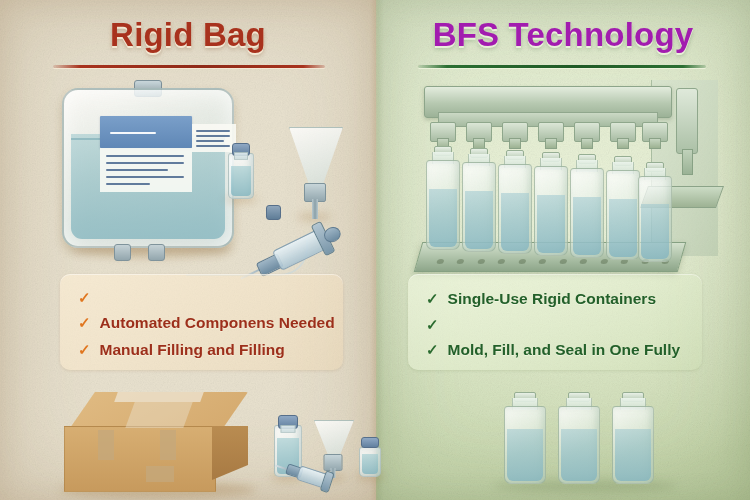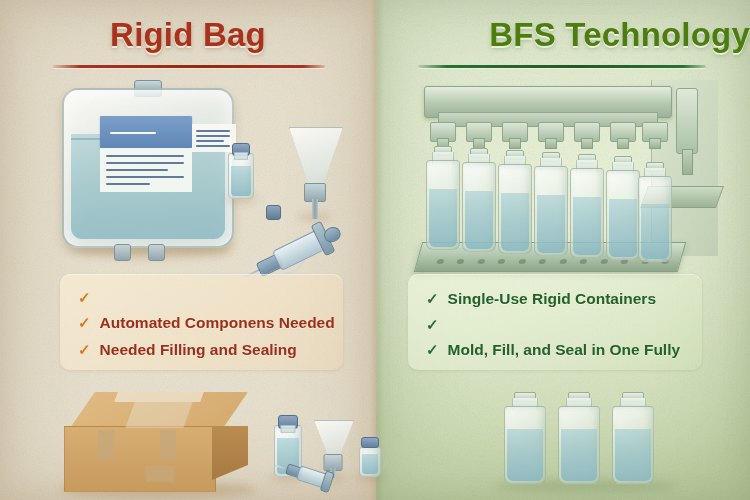--- a/index.html
+++ b/index.html
@@ -30,21 +30,21 @@
   #panel-right .vign{box-shadow:inset 0 0 90px rgba(90,110,60,.26), inset 0 0 30px rgba(90,110,60,.13);}
   .seam{position:absolute;left:370px;top:0;width:14px;height:500px;
     background:linear-gradient(90deg,rgba(150,110,55,0) 0%,rgba(150,110,55,.13) 42%,rgba(110,130,80,.13) 58%,rgba(110,130,80,0) 100%);
     pointer-events:none;}
 
   
   .title{position:absolute;top:16px;font-size:33px;font-weight:bold;letter-spacing:.2px;
     white-space:nowrap;}
   #title-left{left:0;width:376px;text-align:center;color:#a8321d;
     text-shadow:0 2px 0 rgba(255,245,225,.75), 0 3px 4px rgba(120,60,20,.30);}
-  #title-right{left:376px;width:374px;text-align:right;color:#4d7c0f;
+  #title-right{left:376px;width:374px;text-align:center;color:#a21caf;
     text-shadow:0 2px 0 rgba(248,252,232,.75), 0 3px 4px rgba(40,90,40,.28);}
   .rule{position:absolute;height:3px;border-radius:2px;}
   #rule-left{left:53px;top:65px;width:272px;
     background:linear-gradient(90deg,rgba(168,50,29,.15),#a8321d 10%,#8f2a18 55%,#a8321d 92%,rgba(168,50,29,.2));
     box-shadow:0 1px 0 rgba(255,240,220,.6);}
   #rule-right{left:418px;top:65px;width:288px;
     background:linear-gradient(90deg,rgba(37,107,44,.15),#2b6f32 10%,#1f5a26 55%,#2b6f32 92%,rgba(37,107,44,.2));
     box-shadow:0 1px 0 rgba(248,252,232,.6);}
 
   
@@ -417,21 +417,21 @@
   <div class="bullets" id="bullets-left">
     <div class="brow">
       <span class="chk">✓</span>
     </div>
     <div class="brow">
       <span class="chk">✓</span>
       <span class="btxt">Automated Componens Needed</span>
     </div>
     <div class="brow">
       <span class="chk">✓</span>
-      <span class="btxt">Needed Filling and Sealing</span>
+      <span class="btxt">Manual Filling and Filling</span>
     </div>
   </div>
 
   <div class="bullets" id="bullets-right">
     <div class="brow">
       <span class="chk">✓</span>
       <span class="btxt">Single-Use Rigid Containers</span>
     </div>
     <div class="brow">
       <span class="chk">✓</span>

